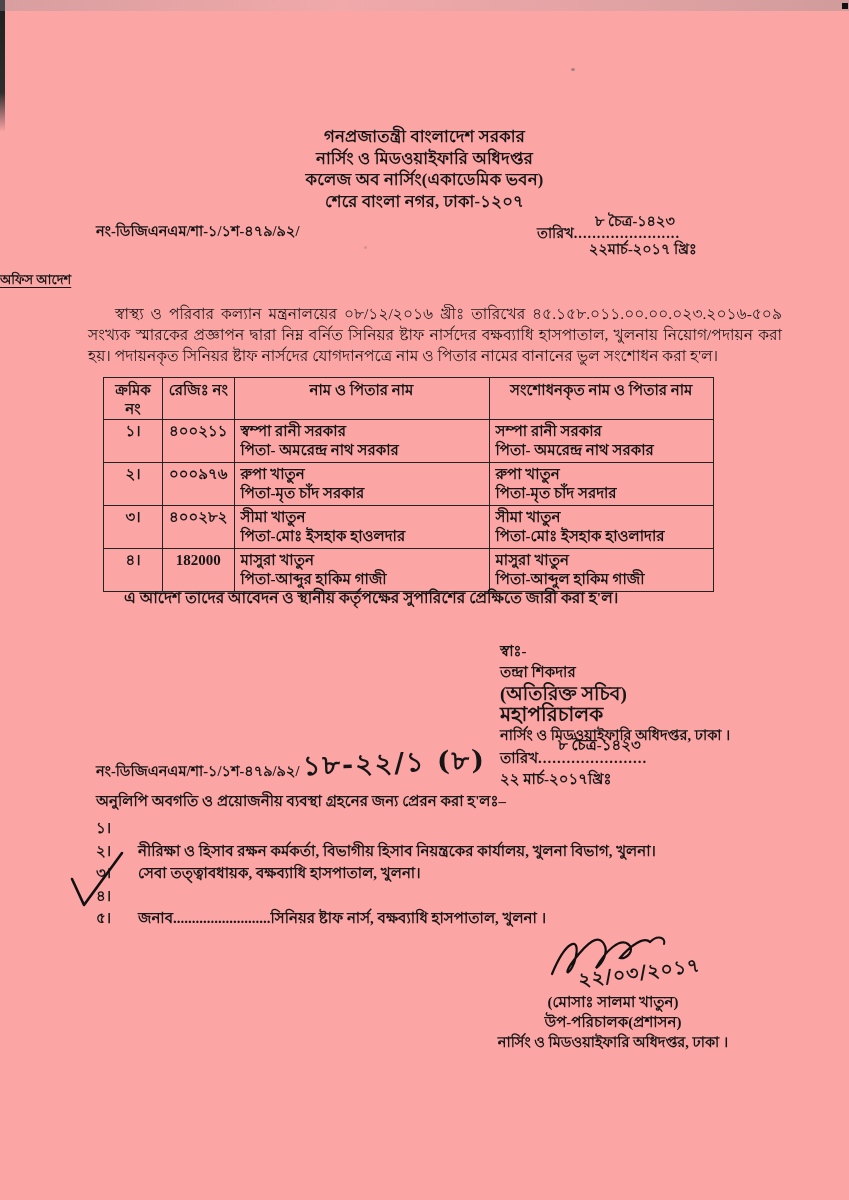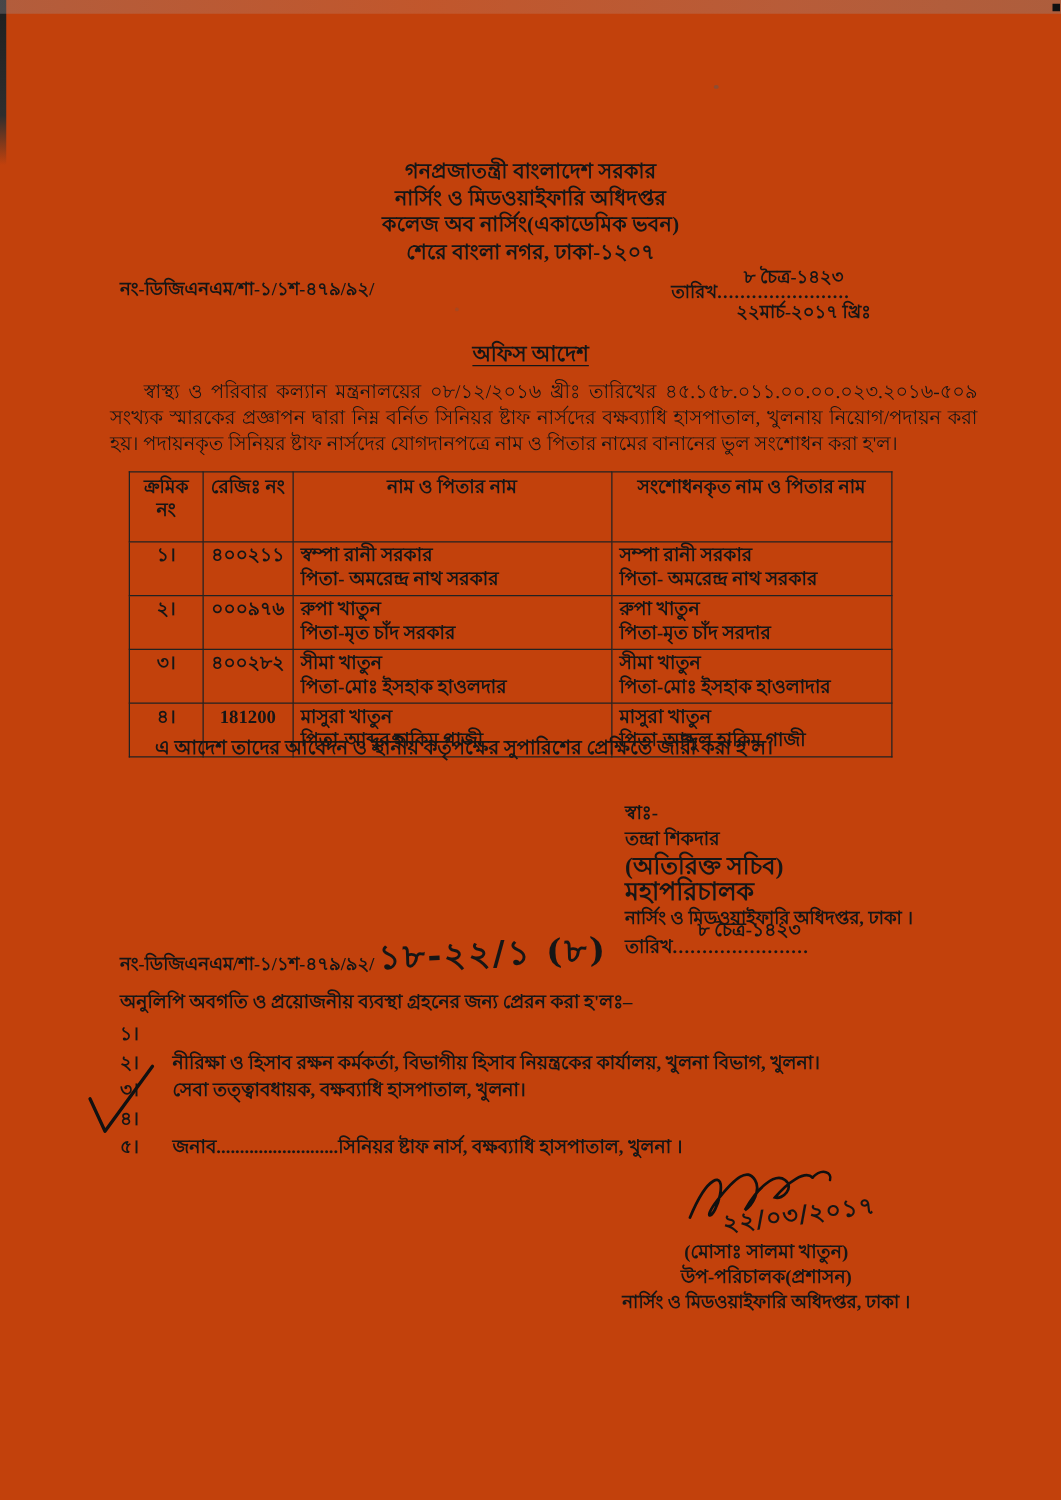--- a/index.html
+++ b/index.html
@@ -1,46 +1,46 @@
 <!DOCTYPE html>
 <html><head>
 <meta charset="utf-8">
 <style>
   html,body{margin:0;padding:0;}
   body{background:#e9e9e9;font-family:"Liberation Serif","DejaVu Serif",serif;}
   .page{
     position:relative;width:849px;height:1200px;margin:0 auto;
-    background:#c2410c;color:#161616;overflow:hidden;
+    background:#fca5a5;color:#161616;overflow:hidden;
   }
   
   .scan-left-strip{position:absolute;left:0;top:0;width:5px;height:132px;
     background:linear-gradient(180deg,#1f1f1f 0%,#2e2e2e 70%,rgba(60,60,60,0) 100%);}
   .scan-top-band{position:absolute;left:0;top:0;right:0;height:11px;
     background:linear-gradient(90deg,rgba(150,145,150,.35),rgba(190,185,190,.18) 40%,rgba(160,155,160,.30) 75%,rgba(140,140,140,.38));}
   .scan-corner-dot{position:absolute;right:1px;top:3px;width:6px;height:6px;background:#111;}
   .scan-speck{position:absolute;background:rgba(90,90,90,.5);border-radius:50%;}
 
   .hdr{position:absolute;left:0;top:126px;width:100%;text-align:center;
     font-weight:bold;font-size:16.5px;line-height:21.5px;letter-spacing:.2px;}
   .memo-row{position:absolute;left:96px;top:220px;font-size:14.5px;font-weight:bold;}
   .date-block{position:absolute;left:537px;top:222px;font-size:14.5px;font-weight:bold;width:220px;}
   .date-block .over{position:absolute;left:58px;top:-12px;white-space:nowrap;}
   .date-block .under{position:absolute;left:52px;top:16px;white-space:nowrap;}
   .dots{letter-spacing:1px;}
 
-  .doc-title{position:absolute;left:0;top:270px;width:100%;text-align:center;
-    font-weight:bold;font-size:17px;text-decoration:underline;text-underline-offset:3px;}
+  .doc-title{position:absolute;left:0;top:270px;width:100%;text-align:left;
+    font-weight:bold;font-size:13px;text-decoration:underline;text-underline-offset:3px;}
 
   .body-par{position:absolute;left:88px;top:303px;width:694px;font-size:15.5px;
     line-height:21px;text-align:justify;text-indent:27px;font-weight:400;}
 
   table.corr{position:absolute;left:103px;top:377px;width:611px;border-collapse:collapse;
     font-size:15px;line-height:19px;font-weight:600;}
   table.corr th,table.corr td{border:1.6px solid #222;padding:2px 6px;vertical-align:top;}
-  table.corr th{font-weight:bold;text-align:center;padding:3px 4px 14px;}
+  table.corr th{font-weight:bold;text-align:center;padding:3px 4px 0;}
   table.corr td.c{text-align:center;}
   .colw-sl{width:50px;}.colw-reg{width:54px;}.colw-name{width:246px;}
 
   .closing{position:absolute;left:124px;top:586px;font-size:15.5px;font-weight:600;}
 
   .sig1{position:absolute;left:500px;top:641px;width:232px;text-align:left;
     font-size:15px;line-height:21px;font-weight:bold;}
   .sig1 .office{white-space:nowrap;font-size:14.5px;}
   .sig-date{position:relative;display:inline-block;margin-top:2px;}
   .sig-date .over{position:absolute;left:58px;top:-13px;white-space:nowrap;}
@@ -132,21 +132,21 @@
         <div>সীমা খাতুন</div>
         <div>পিতা-মোঃ ইসহাক হাওলদার</div>
       </td>
       <td>
         <div>সীমা খাতুন</div>
         <div>পিতা-মোঃ ইসহাক হাওলাদার</div>
       </td>
     </tr>
     <tr>
       <td class="c">৪।</td>
-      <td class="c">181200</td>
+      <td class="c">182000</td>
       <td>
         <div>মাসুরা খাতুন</div>
         <div>পিতা-আব্দুর হাকিম গাজী</div>
       </td>
       <td>
         <div>মাসুরা খাতুন</div>
         <div>পিতা-আব্দুল হাকিম গাজী</div>
       </td>
     </tr>
   </tbody>
@@ -157,20 +157,21 @@
   <div class="sig1">
     <div>স্বাঃ-</div>
     <div style="font-size:15px;">তন্দ্রা শিকদার</div>
     <div style="font-size:19px;">(অতিরিক্ত সচিব)</div>
     <div style="font-size:20px;">মহাপরিচালক</div>
     <div class="office">নার্সিং ও মিডওয়াইফারি অধিদপ্তর, ঢাকা ।</div>
     <div class="sig-date">
       <span class="over">৮ চৈত্র-১৪২৩</span>
       <span>তারিখ</span><span class="dots">.......................</span>
     </div>
+    <div>২২ মার্চ-২০১৭খ্রিঃ</div>
   </div>
 
   <div class="memo-row2">
     <span>নং-ডিজিএনএম/শা-১/১শ-৪৭৯/৯২/</span>
     <span class="hand-no">১৮-২২/১ (৮)</span>
   </div>
 
   <div class="copy-line">অনুলিপি অবগতি ও প্রয়োজনীয় ব্যবস্থা গ্রহনের জন্য প্রেরন করা হ'লঃ–</div>
 
   <div class="dist">

